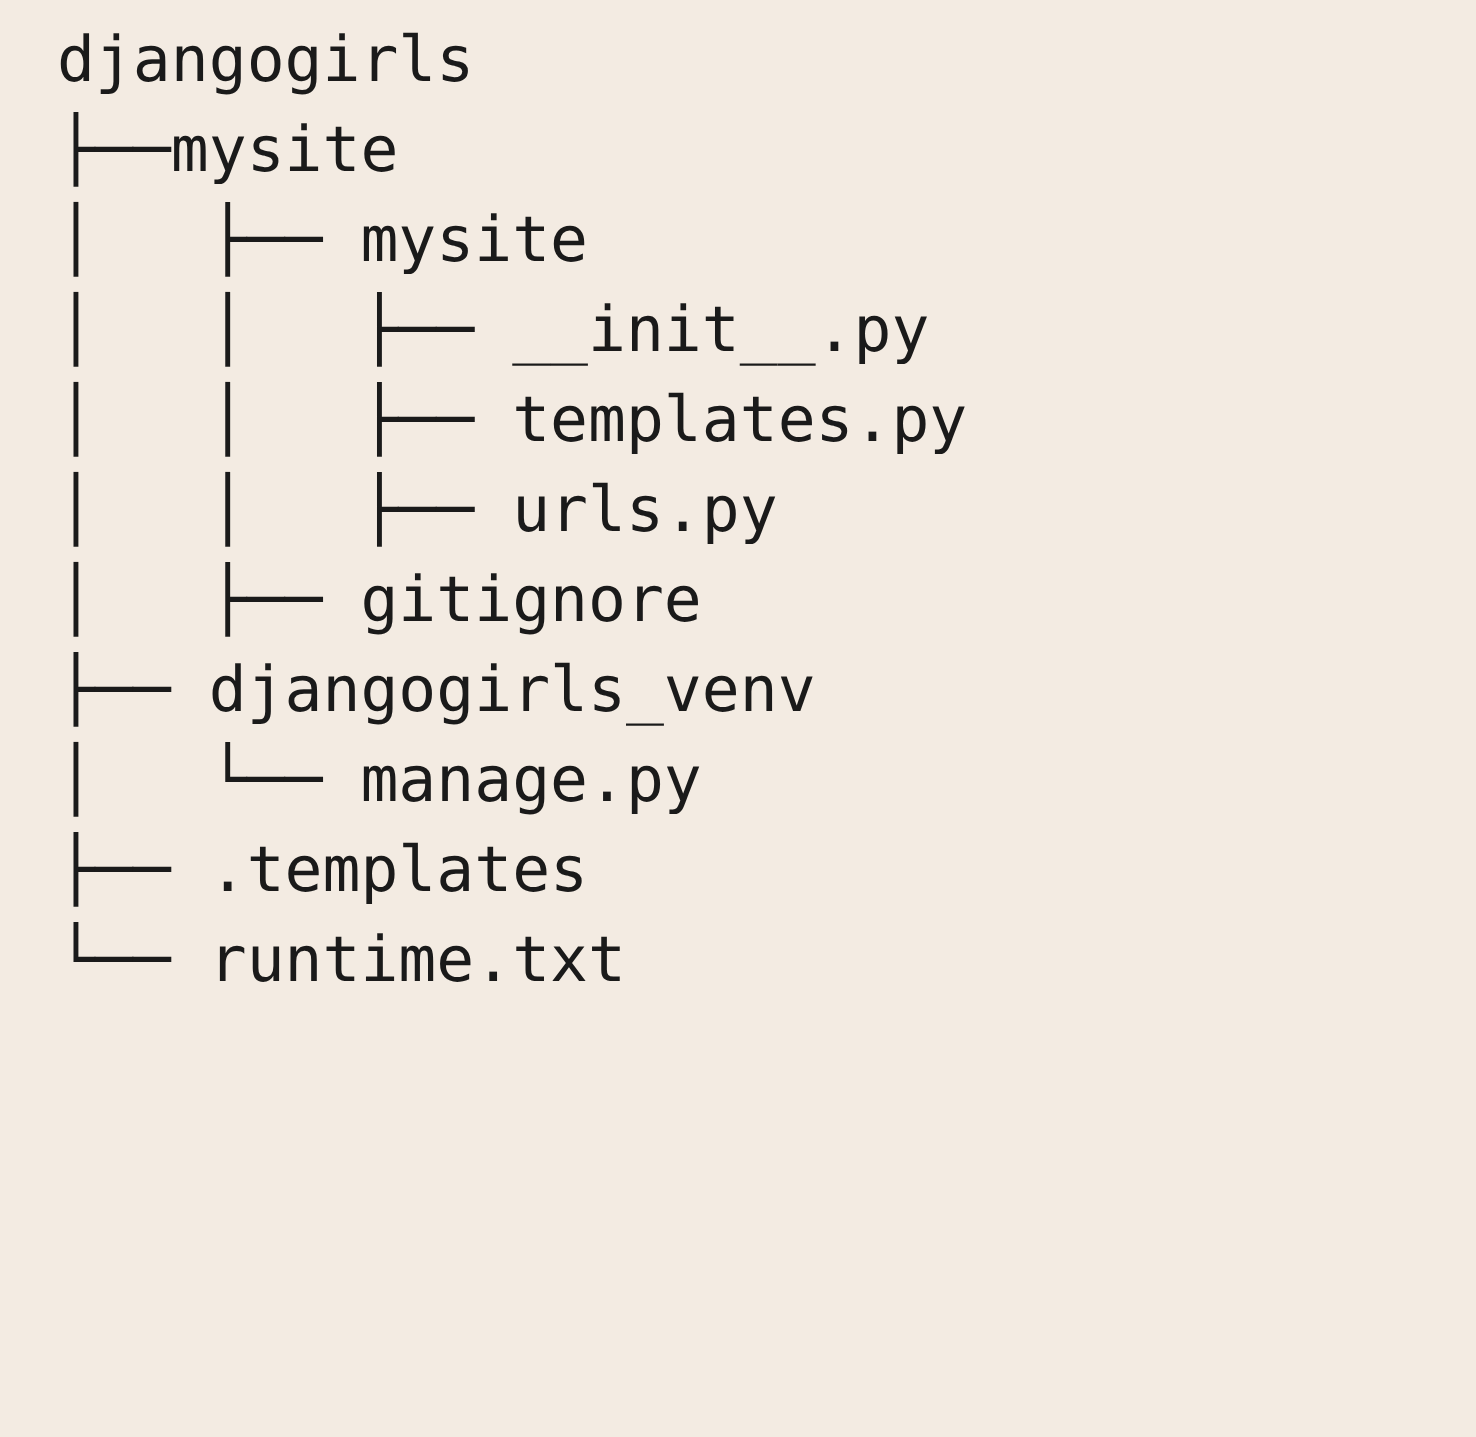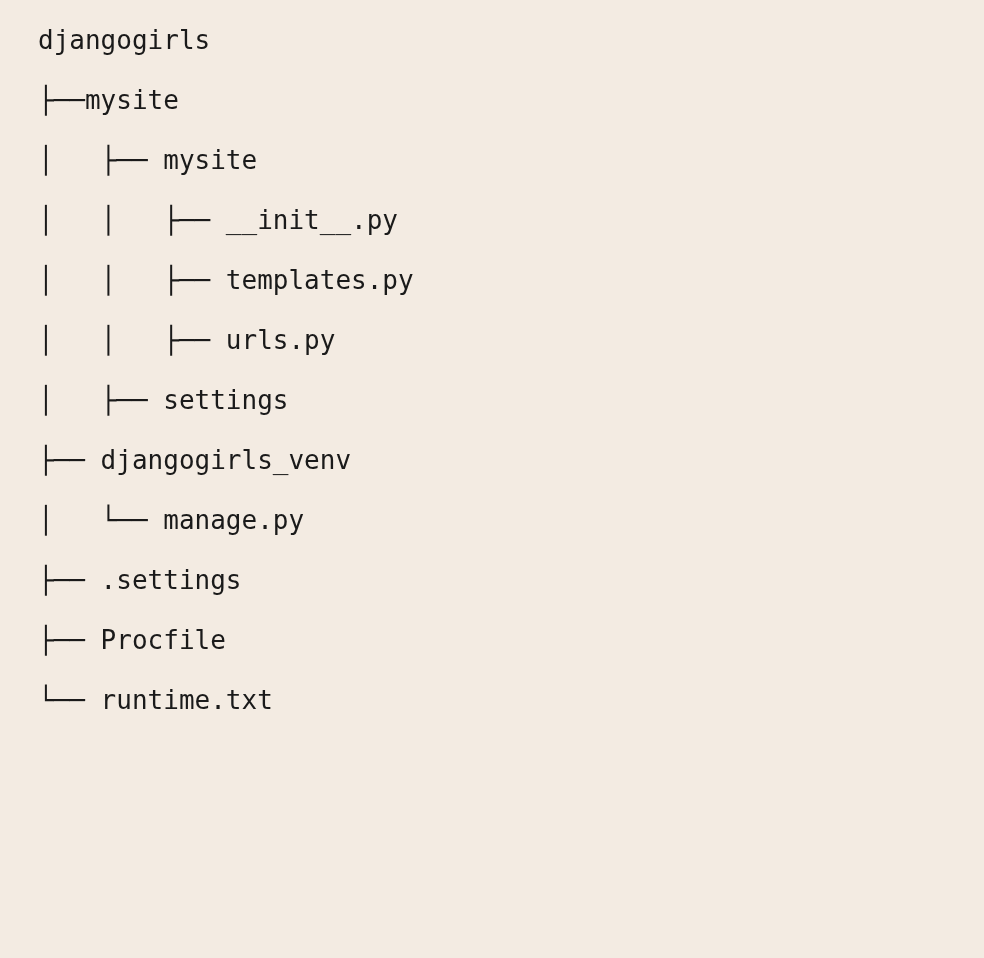--- a/index.html
+++ b/index.html
@@ -15,38 +15,37 @@
   }
   #tree-root {
     box-sizing: border-box;
     width: 984px;
     height: 958px;
     padding: 10px 0 0 38px;
     background: #f3ebe2;
   }
   .tree-line {
     font-family: "DejaVu Sans Mono", "Liberation Mono", monospace;
-    font-size: 26px;
+    font-size: 42px;
     line-height: 60px;
     height: 60px;
     color: #1a1a1a;
     white-space: pre;
     letter-spacing: 0px;
     -webkit-font-smoothing: antialiased;
   }
 </style>
 </head>
 <body>
 
 <div id="tree-root">
     <div class="tree-line">djangogirls</div>
     <div class="tree-line">├──mysite</div>
     <div class="tree-line">│   ├── mysite</div>
     <div class="tree-line">│   │   ├── __init__.py</div>
     <div class="tree-line">│   │   ├── templates.py</div>
     <div class="tree-line">│   │   ├── urls.py</div>
-    <div class="tree-line">│   ├── settings</div>
+    <div class="tree-line">│   ├── gitignore</div>
     <div class="tree-line">├── djangogirls_venv</div>
     <div class="tree-line">│   └── manage.py</div>
-    <div class="tree-line">├── .settings</div>
-    <div class="tree-line">├── Procfile</div>
+    <div class="tree-line">├── .templates</div>
     <div class="tree-line">└── runtime.txt</div>
   </div>
 
 </body></html>

